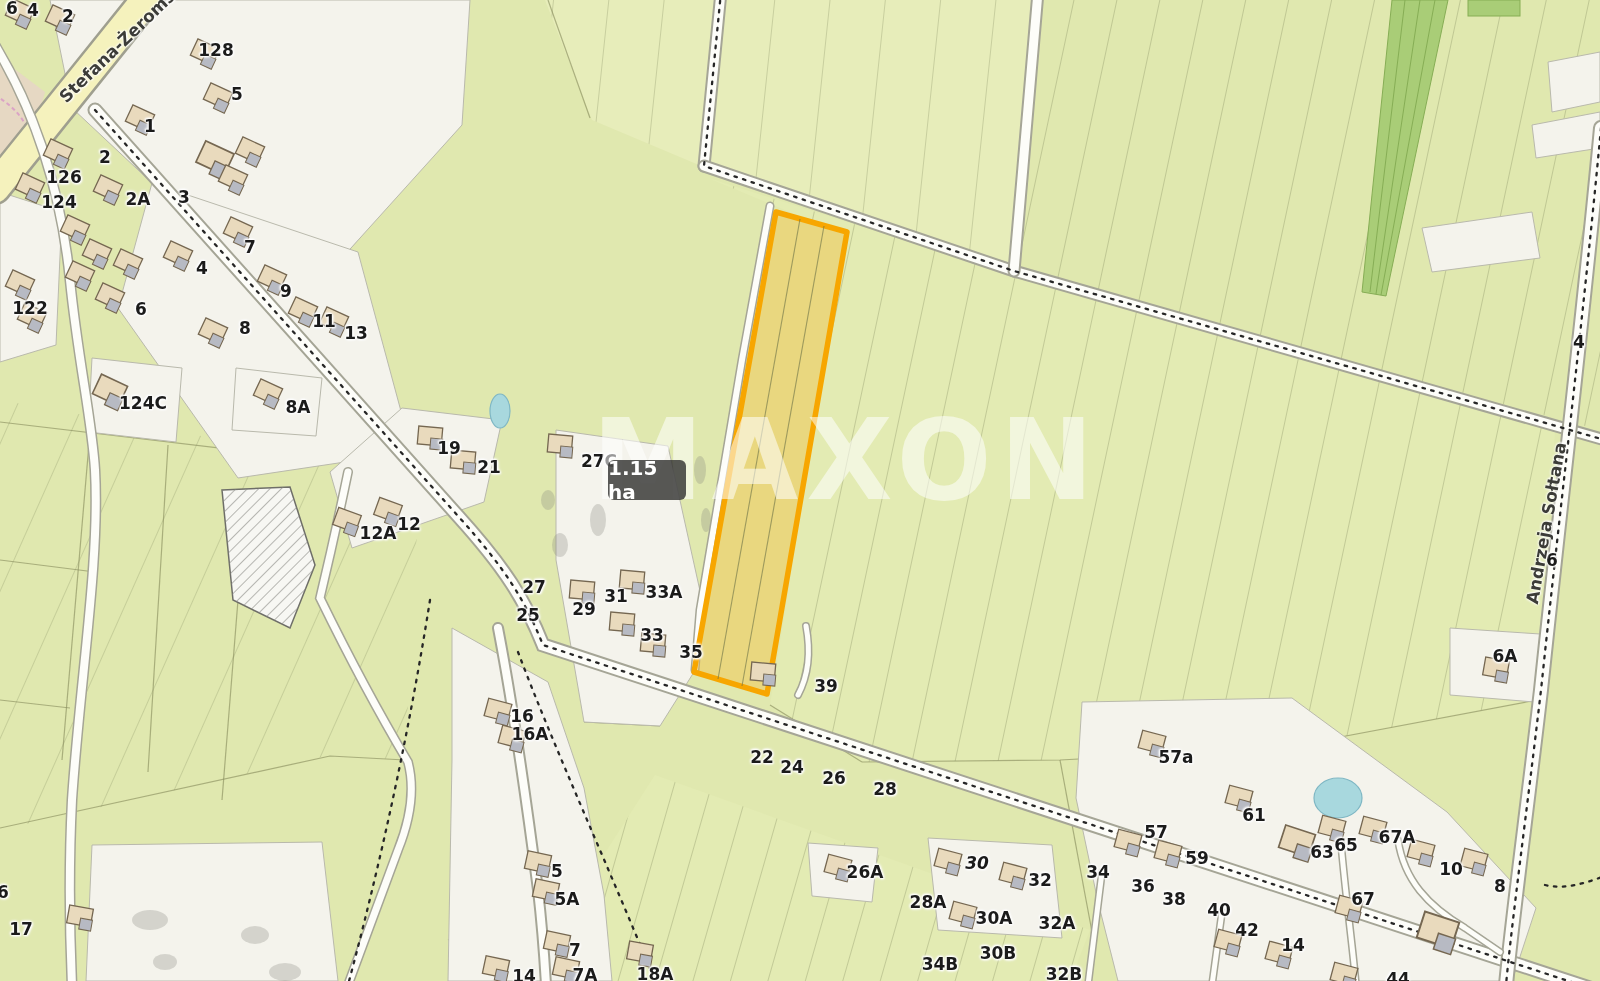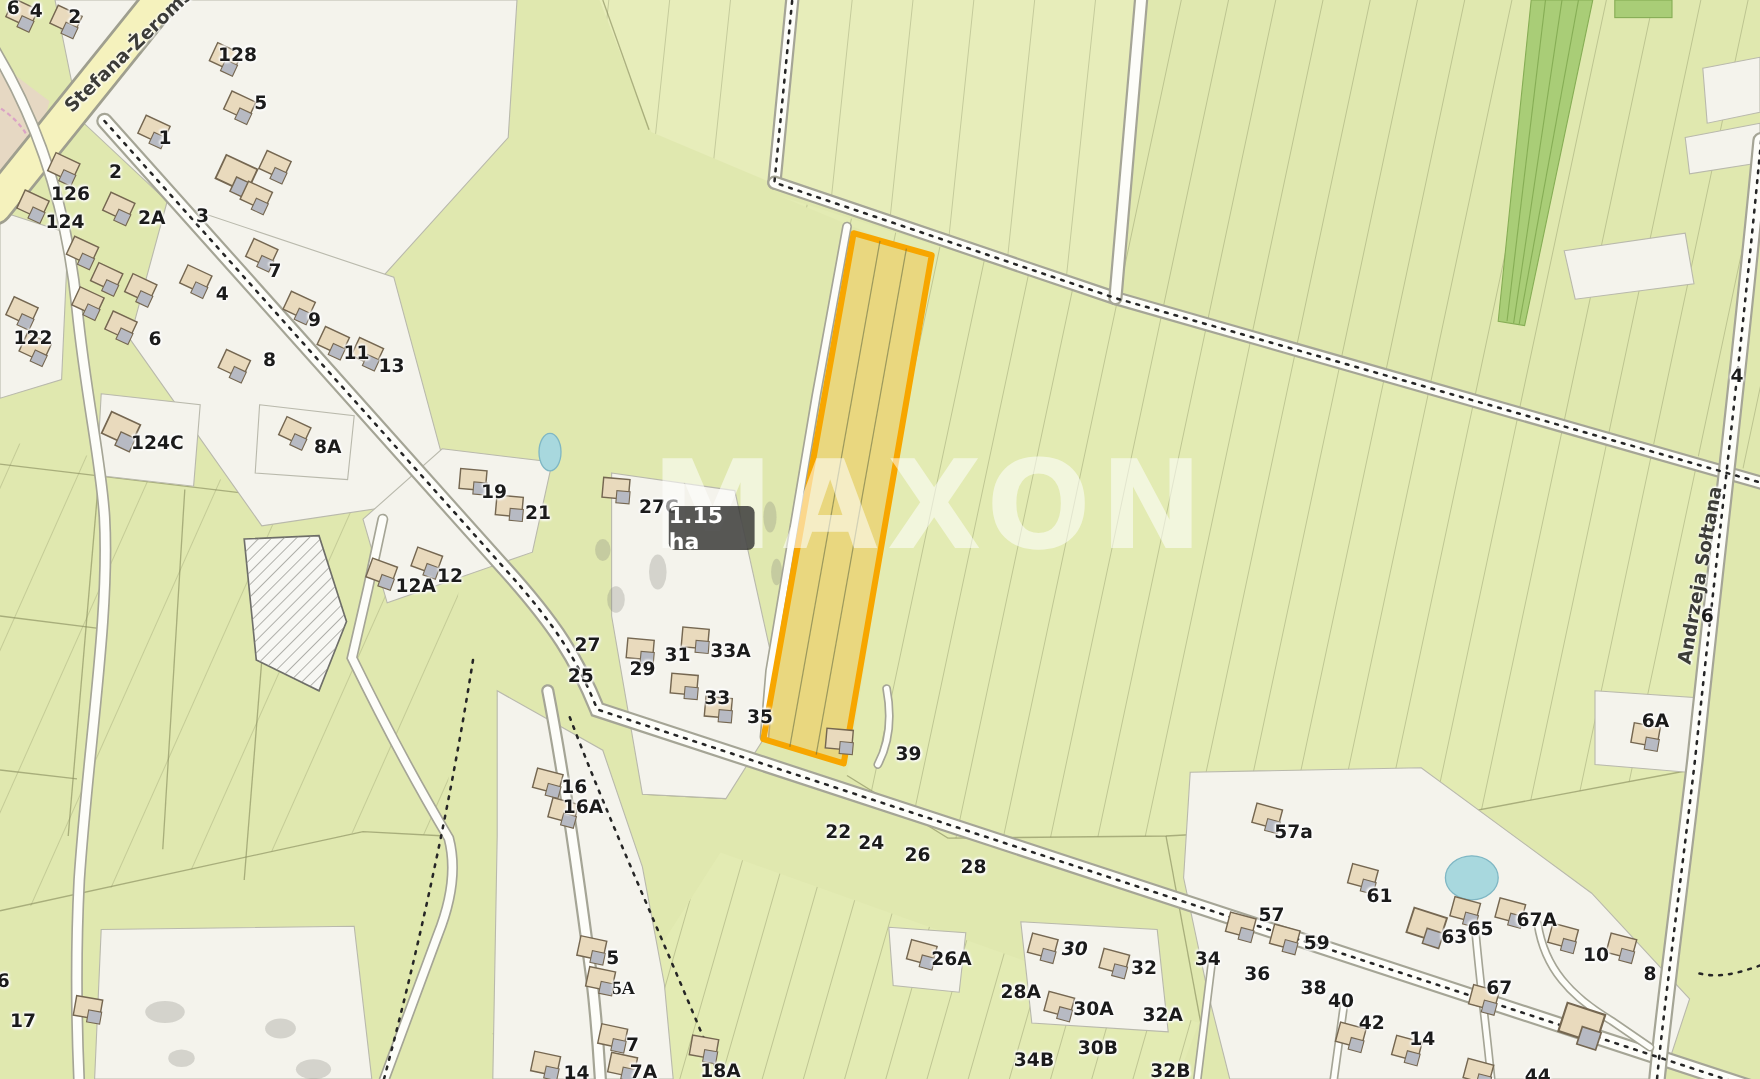--- a/index.html
+++ b/index.html
@@ -469,39 +469,39 @@
       <span class="plabel" style="left: 652px; top: 635px;">33</span>
       <span class="plabel" style="left: 691px; top: 652px;">35</span>
       <span class="plabel" style="left: 794px; top: 686px; margin-left: 32px;">39</span>
       <span class="plabel" style="left: 522px; top: 716px;">16</span>
       <span class="plabel" style="left: 530px; top: 734px;">16A</span>
       <span class="plabel" style="left: 762px; top: 757px;">22</span>
       <span class="plabel" style="left: 792px; top: 767px;">24</span>
       <span class="plabel" style="left: 834px; top: 778px;">26</span>
       <span class="plabel" style="left: 885px; top: 789px;">28</span>
       <span class="plabel" style="left: 557px; top: 871px;">5</span>
-      <span class="plabel" style="left: 567px; top: 899px; font-family: Liberation Serif, serif;">5A</span>
+      <span class="plabel" style="left: 567px; top: 899px;">5A</span>
       <span class="plabel" style="left: 575px; top: 950px;">7</span>
       <span class="plabel" style="left: 585px; top: 975px;">7A</span>
       <span class="plabel" style="left: 524px; top: 976px;">14</span>
       <span class="plabel" style="left: 655px; top: 974px;">18A</span>
       <span class="plabel" style="left: 21px; top: 929px;">17</span>
       <span class="plabel" style="left: 3px; top: 892px;">6</span>
       <span class="plabel" style="left: 865px; top: 872px;">26A</span>
       <span class="plabel" style="left: 928px; top: 902px;">28A</span>
       <span class="plabel" style="left: 940px; top: 964px;">34B</span>
       <span class="plabel" style="left: 977px; top: 863px; font-style: italic;">30</span>
       <span class="plabel" style="left: 994px; top: 918px;">30A</span>
       <span class="plabel" style="left: 998px; top: 953px;">30B</span>
       <span class="plabel" style="left: 1040px; top: 880px;">32</span>
       <span class="plabel" style="left: 1057px; top: 923px;">32A</span>
       <span class="plabel" style="left: 1064px; top: 974px;">32B</span>
       <span class="plabel" style="left: 1098px; top: 872px;">34</span>
       <span class="plabel" style="left: 1143px; top: 886px;">36</span>
-      <span class="plabel" style="left: 1174px; top: 899px; margin-left: 20px;">38</span>
+      <span class="plabel" style="left: 1174px; top: 899px;">38</span>
       <span class="plabel" style="left: 1219px; top: 910px;">40</span>
       <span class="plabel" style="left: 1247px; top: 930px;">42</span>
       <span class="plabel" style="left: 1293px; top: 945px;">14</span>
       <span class="plabel" style="left: 1398px; top: 979px;">44</span>
       <span class="plabel" style="left: 1176px; top: 757px;">57a</span>
       <span class="plabel" style="left: 1156px; top: 832px;">57</span>
       <span class="plabel" style="left: 1197px; top: 858px;">59</span>
       <span class="plabel" style="left: 1254px; top: 815px;">61</span>
       <span class="plabel" style="left: 1322px; top: 852px;">63</span>
       <span class="plabel" style="left: 1346px; top: 845px;">65</span>

